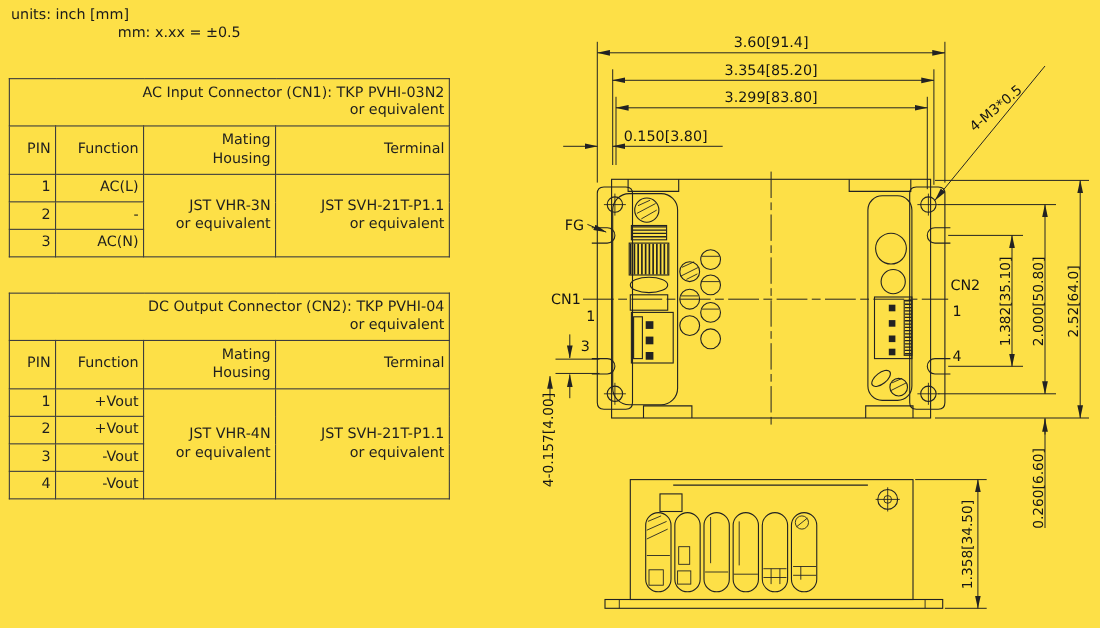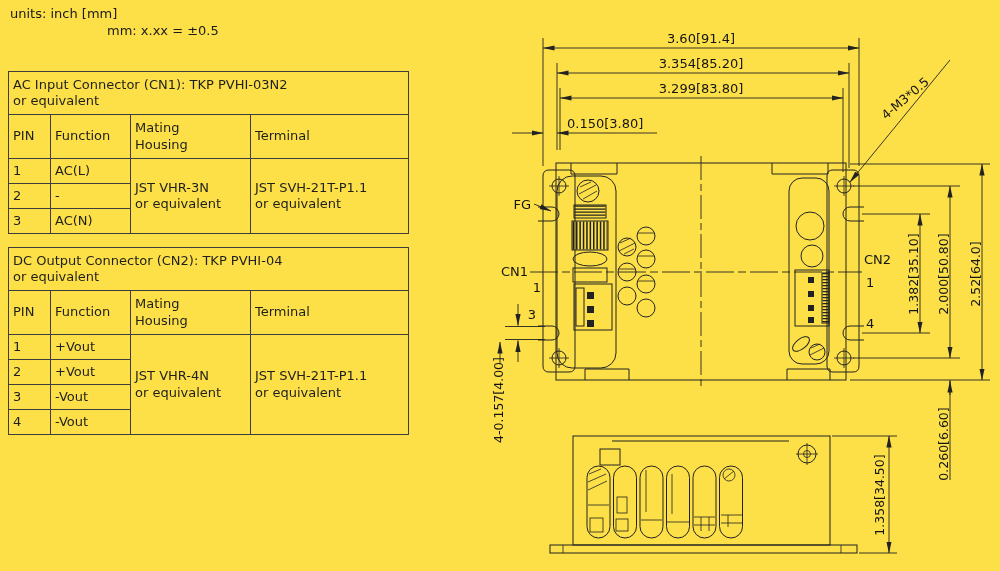--- a/index.html
+++ b/index.html
@@ -2,23 +2,23 @@
 <html><head>
 <meta charset="utf-8">
 <style>
   html,body{margin:0;padding:0;background:#fff;}
   .page{position:relative;width:1000px;height:571px;background:#fde047;overflow:hidden;
         font-family:"DejaVu Sans","Liberation Sans",sans-serif;color:#1a1a1a;}
   .hdr{position:absolute;left:10px;top:6px;font-size:13px;line-height:1.28;}
   .tol-mm{margin-left:97px;text-align:right;}
   table.spec{position:absolute;left:8px;width:400px;border-collapse:collapse;table-layout:fixed;
              font-size:13px;color:#1f1f1f;}
-  table.spec td{border:1.5px solid #3d3d3d;text-align:left;vertical-align:middle;
+  table.spec td{border:1.5px solid #3d3d3d;text-align:right;vertical-align:middle;
                 white-space:pre-line;padding:2px 4px;line-height:1.25;}
-  .t1{top:71px;} .t2{top:247px;}
+  .t1{top:71px;} .t2{top:266px;}
   col.c1{width:42px;} col.c2{width:80px;} col.c3{width:120px;} col.c4{width:158px;}
   tr.row-title td{height:38px;}
   tr.row-head td{height:39px;}
   tr.row-data td{height:20px;}
   svg.drawing{position:absolute;left:480px;top:0;width:520px;height:571px;}
   svg .ln{stroke:#222;stroke-width:1;fill:none;}
   svg .thin{stroke:#222;stroke-width:0.8;fill:none;}
   svg .dim{stroke:#222;stroke-width:0.9;fill:none;}
   svg text{fill:#151515;stroke:none;font-family:"DejaVu Sans","Liberation Sans",sans-serif;}
   svg .lbl{font-size:13px;}

